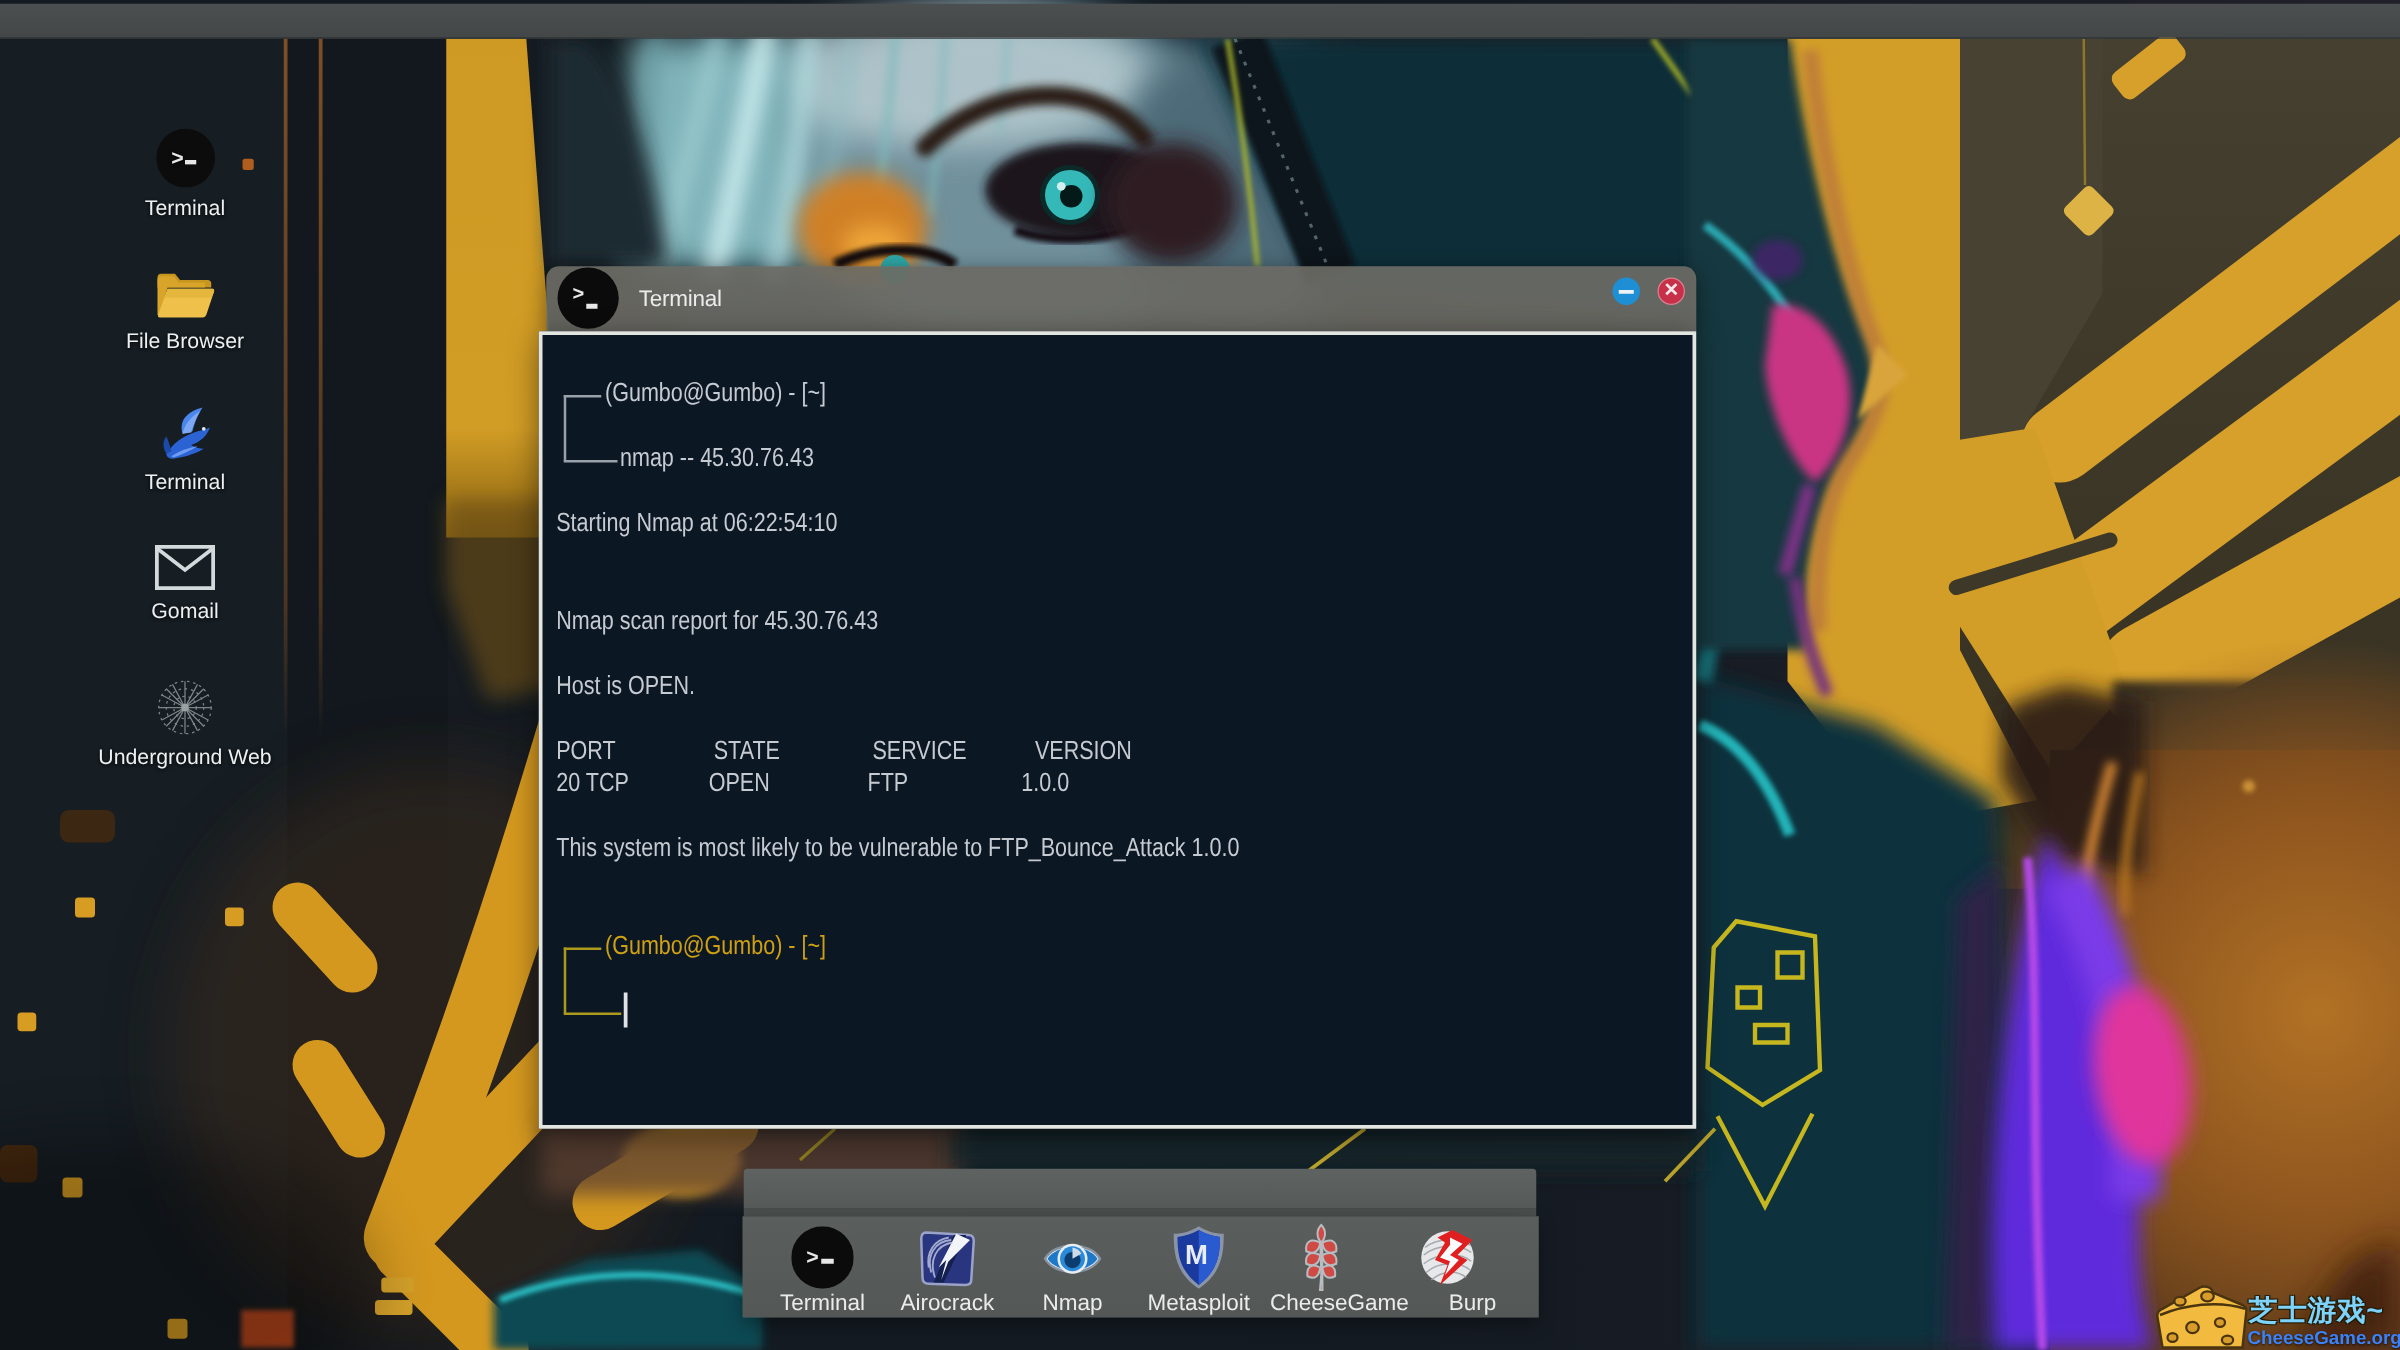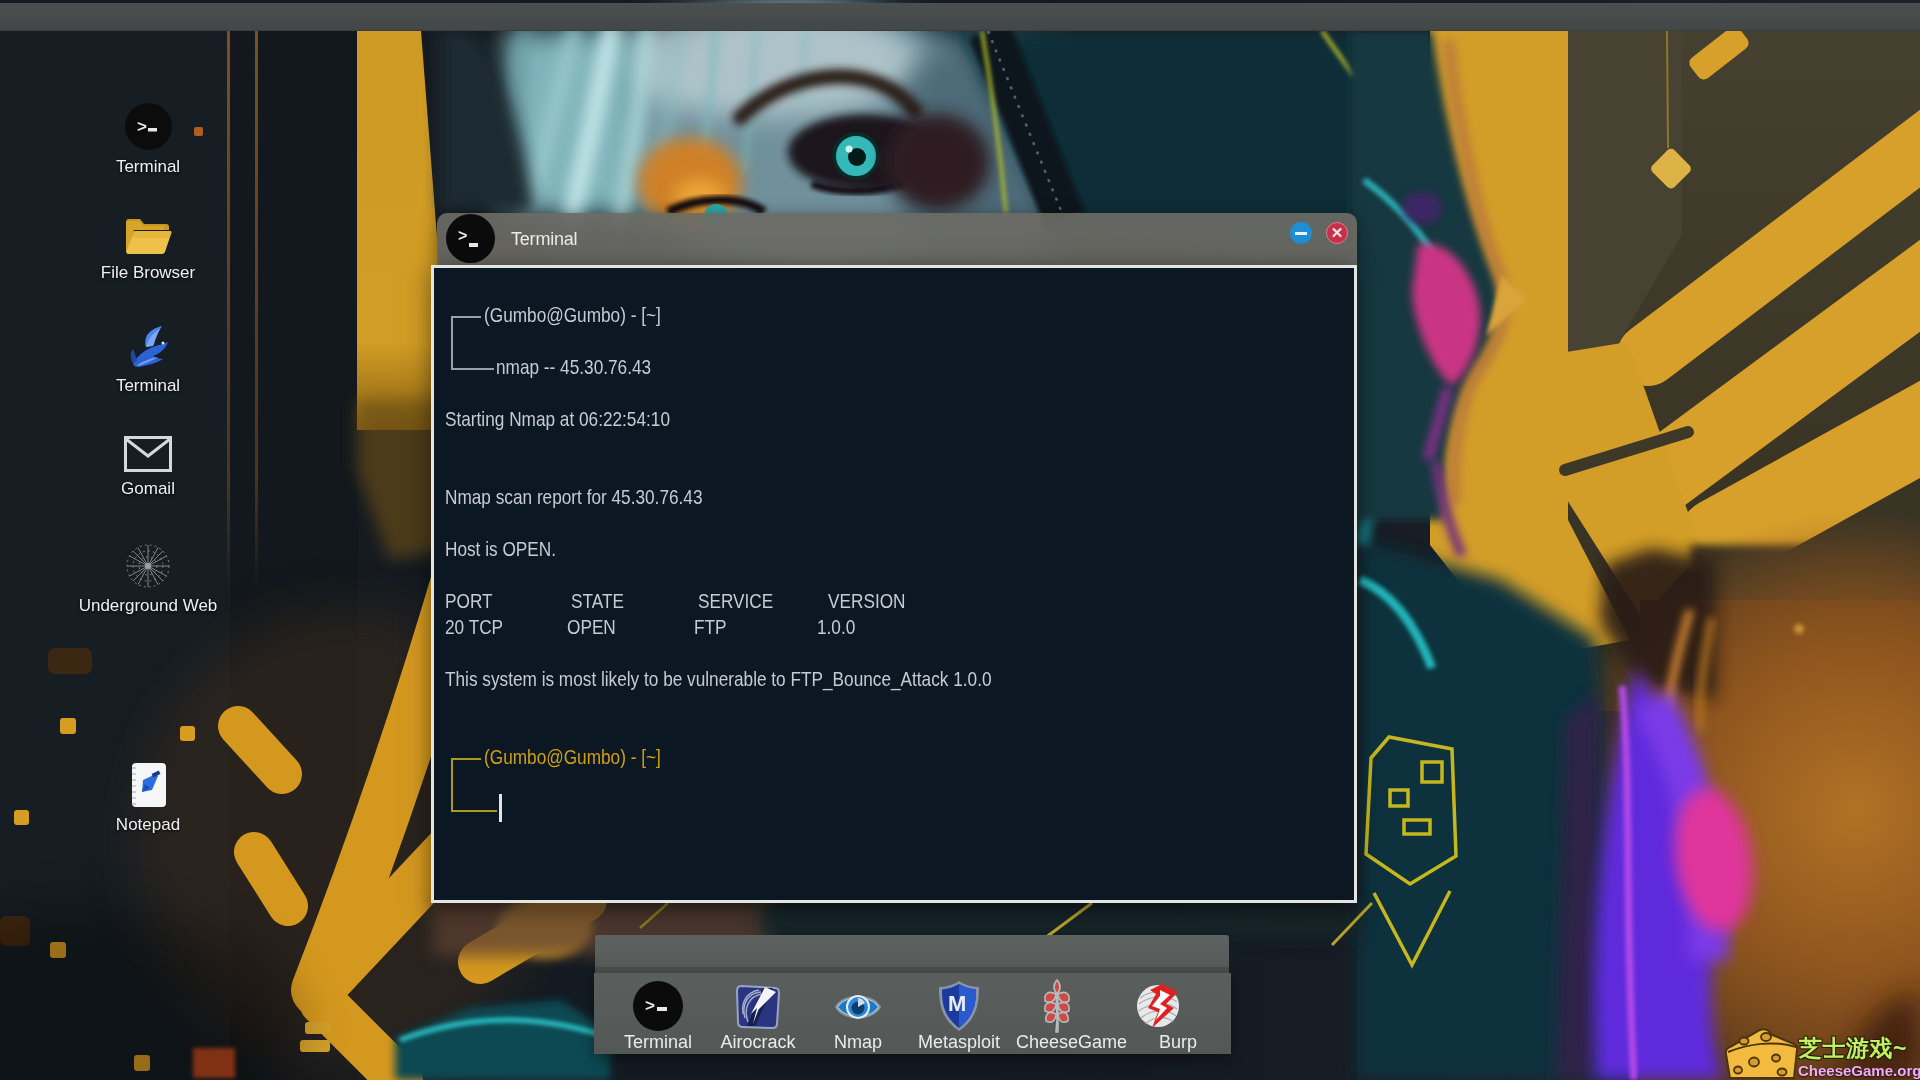--- a/index.html
+++ b/index.html
@@ -243,32 +243,20 @@
   <svg width="46" height="46" viewBox="0 0 46 46">
     <g stroke="#8b9194" stroke-width="1" fill="none" opacity="0.9">
       <circle cx="23" cy="23" r="21" stroke-dasharray="2 3"></circle>
       <circle cx="23" cy="23" r="15" stroke-dasharray="2 3"></circle>
       <circle cx="23" cy="23" r="9" stroke-dasharray="2 3"></circle>
       <path d="M23,2 L23,44 M2,23 L44,23 M8,8 L38,38 M38,8 L8,38 M13,4.5 L33,41.5 M33,4.5 L13,41.5 M4.5,13 L41.5,33 M41.5,13 L4.5,33"></path>
     </g>
     <circle cx="23" cy="23" r="3" fill="#9aa0a3"></circle>
   </svg>
   <div class="dlabel">Underground Web</div>
-</div>
-<div class="dicon" style="left:63px; top:762px;">
-  <svg width="40" height="46" viewBox="0 0 40 46">
-    <rect x="4" y="1" width="34" height="44" rx="4" fill="#f4f6f8"></rect>
-    <g stroke="#c8cdd2" stroke-width="2">
-          <path d="M4,6 L8,6 M4,12 L8,12 M4,18 L8,18 M4,24 L8,24 M4,30 L8,30 M4,36 L8,36 M4,42 L8,42"></path>
-        </g>
-    <path d="M14,30 L15,18 L28,12 L30,14 L24,28 Z" fill="#2d6de0"></path>
-    <path d="M14,30 L17,22 L22,26 Z" fill="#1c4fb0"></path>
-    <rect x="24" y="10" width="8" height="4" transform="rotate(-25 28 12)" fill="#183c88"></rect>
-  </svg>
-  <div class="dlabel">Notepad</div>
 </div>
 
 <div style="position:absolute; left:437px; top:213px; width:920px; height:52px;
   background:rgba(108,106,100,0.93); border-radius:10px 10px 0 0;
   box-shadow:0 4px 18px rgba(0,0,0,0.45);"></div>
 <div style="position:absolute; left:446px; top:214px; width:49px; height:49px; border-radius:50%;
   background:#0b0b0b;"></div>
 <div style="position:absolute; left:458px; top:227px; color:#e8e8e8; font-size:16px; font-weight:bold;">&gt;</div>
 <div style="position:absolute; left:469px; top:243px; width:9px; height:3.5px; background:#e8e8e8;"></div>
 <div style="position:absolute; left:511px; top:229px; color:#ebebeb; font-size:18px; letter-spacing:-0.2px;">Terminal</div>
@@ -378,18 +366,18 @@
   <path d="M4,24 C24,16 50,12 72,19" fill="none" stroke="#4a3410" stroke-width="2"></path>
   <g fill="none" stroke="#4a3410" stroke-width="1.8">
     <ellipse cx="20" cy="13" rx="4.5" ry="3.5" fill="#d89c2a"></ellipse>
     <ellipse cx="42" cy="9" rx="5" ry="4" fill="#d89c2a"></ellipse>
     <ellipse cx="30" cy="34" rx="5" ry="4.5" fill="#d89c2a"></ellipse>
     <ellipse cx="52" cy="30" rx="4" ry="3.5" fill="#d89c2a"></ellipse>
     <ellipse cx="14" cy="42" rx="4" ry="3.5" fill="#d89c2a"></ellipse>
     <ellipse cx="58" cy="44" rx="4.5" ry="3.5" fill="#d89c2a"></ellipse>
   </g>
 </svg>
-<div style="position:absolute; left:1799px; top:1033px; font-size:23px; font-weight:bold; color:#bef264; letter-spacing:0.5px;
+<div style="position:absolute; left:1799px; top:1033px; font-size:23px; font-weight:bold; color:#7dd3fc; letter-spacing:0.5px;
   text-shadow:-1px -1px 0 #261c06,1px -1px 0 #261c06,-1px 1px 0 #261c06,1px 1px 0 #261c06;">芝士游戏~</div>
-<div style="position:absolute; left:1798px; top:1062px; font-size:15px; font-weight:bold; color:#f0abfc;
+<div style="position:absolute; left:1798px; top:1062px; font-size:15px; font-weight:bold; color:#3b82f6;
   text-shadow:0 1px 2px rgba(0,0,0,0.7);">CheeseGame.org</div>
 
 </div>
 
 </body></html>

